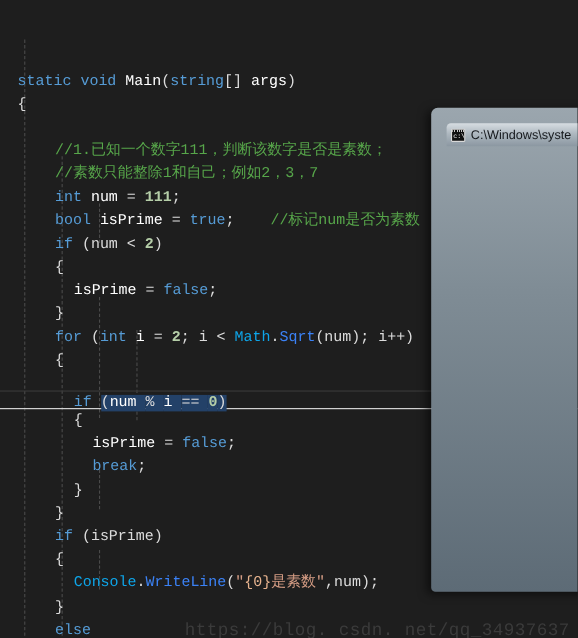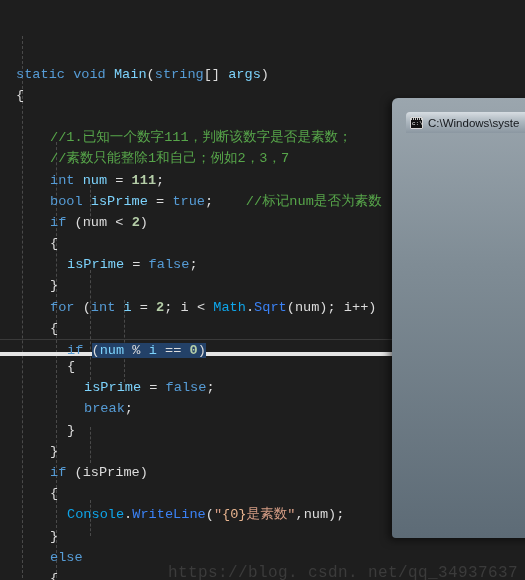--- a/index.html
+++ b/index.html
@@ -20,39 +20,40 @@
     white-space:pre;
   }
   .line {
     position:relative;
     height:21.2px;
     padding-left:16px;
     white-space:pre;
   }
   .line.cur {
     border-top:1px solid #3a3a3a;
-    border-bottom:4px solid #e5e5e5;
+    border-bottom:1px solid #e5e5e5;
     height:17px;
+    margin-top:16px;
   }
   
   .guides { position:absolute; left:0; top:0; width:525px; height:580px; pointer-events:none; }
   .guide {
     position:absolute; width:0;
     border-left:1px dashed #4a4a4a;
   }
 
   
   .kw   { color:#569cd6; }
   .typ  { color:#0ea5e9; }
   .mth  { color:#3b82f6; }
   .num  { color:#b5cea8;font-weight:bold; }
   .str  { color:#d69d85; }
   .fmt  { color:#e8b48f; }
   .cmt  { color:#57a64a; }
-  .id   { color:#7dd3fc; }
+  .id   { color:#ffffff; }
   .pun  { color:#dcdcdc; }
   .sel  { background:#234168; }
 
   
   #watermark {
     position:absolute; left:168px; top:564px;
     font-family:Liberation Mono, monospace;
     font-size:16px;
     color:#3b3b3b;
     letter-spacing:0.4px;

